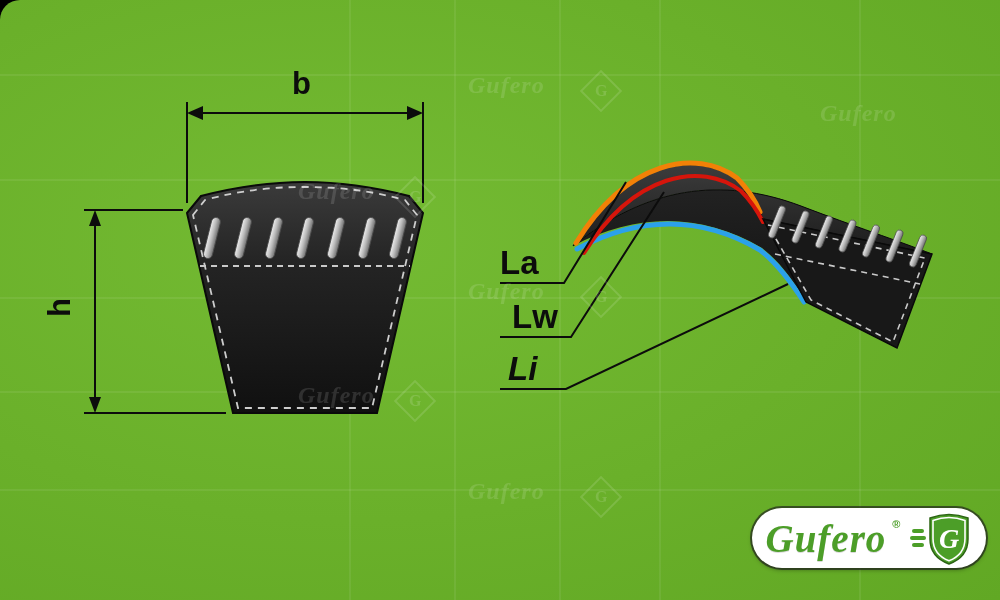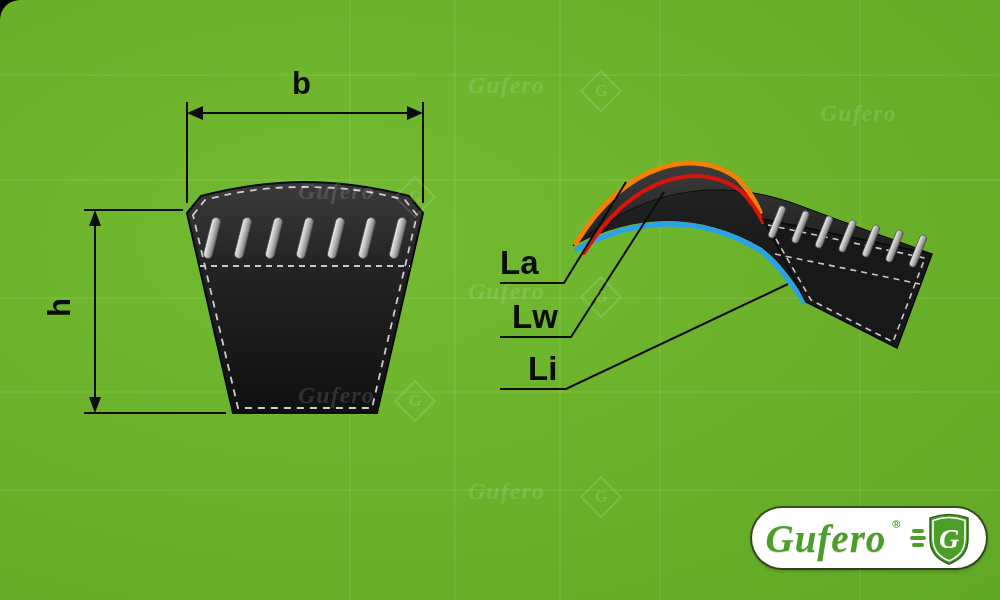--- a/index.html
+++ b/index.html
@@ -177,21 +177,21 @@
     </div>
   <div class="watermark-diamond" style="left:586px;top:482px;">
       <span>G</span>
     </div>
 
   <div class="dim-label" style="left:292px;top:68px;">b</div>
   <div class="dim-label dim-label-h" style="left:50px;top:292px;">h</div>
 
   <div class="belt-label" style="left:500px;top:246px;">La</div>
   <div class="belt-label" style="left:512px;top:300px;">Lw</div>
-  <div class="belt-label" style="left:528px;top:352px;">Li</div>
+  <div class="belt-label" style="left:508px;top:352px;font-style:italic;">Li</div>
 
   <div class="logo-plate">
     <span class="logo-brand">Gufero</span>
     <span class="logo-reg">®</span>
     <svg class="logo-emblem-svg" width="62" height="54" viewBox="0 0 62 54">
       <g fill="#4c9e28">
         <rect x="2" y="18" width="12" height="4" rx="2"></rect>
         <rect x="0" y="25" width="16" height="4" rx="2"></rect>
         <rect x="2" y="32" width="12" height="4" rx="2"></rect>
       </g>

